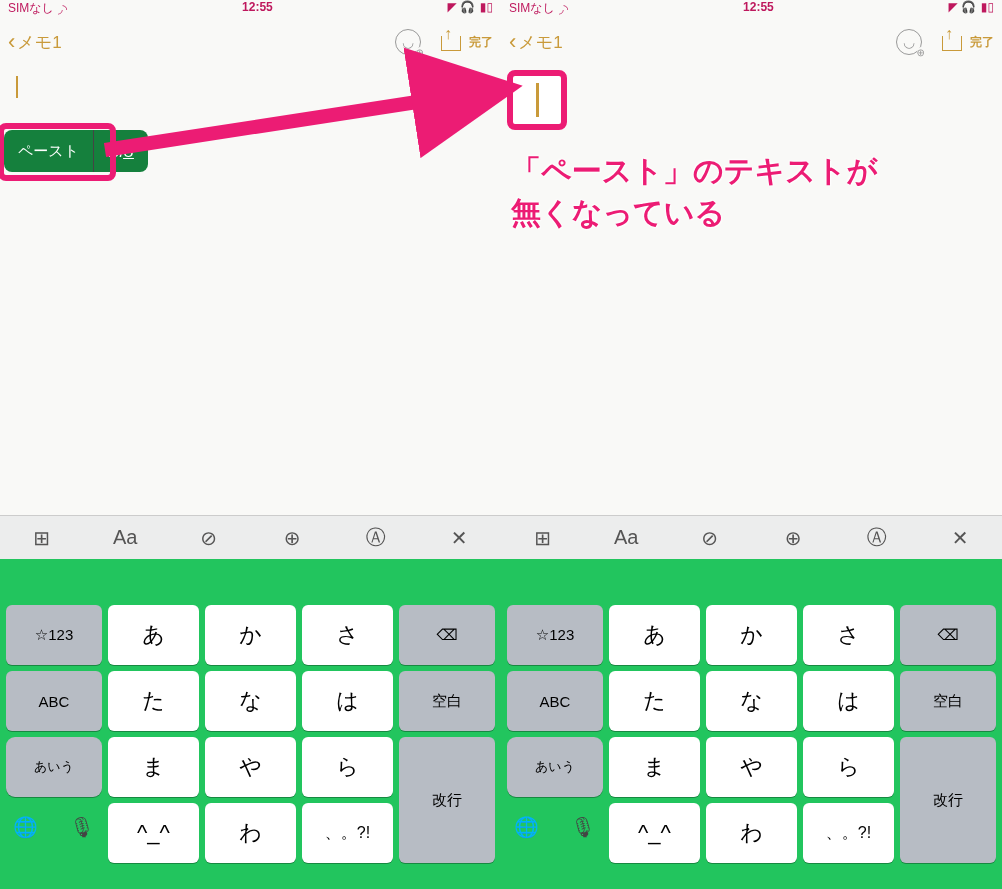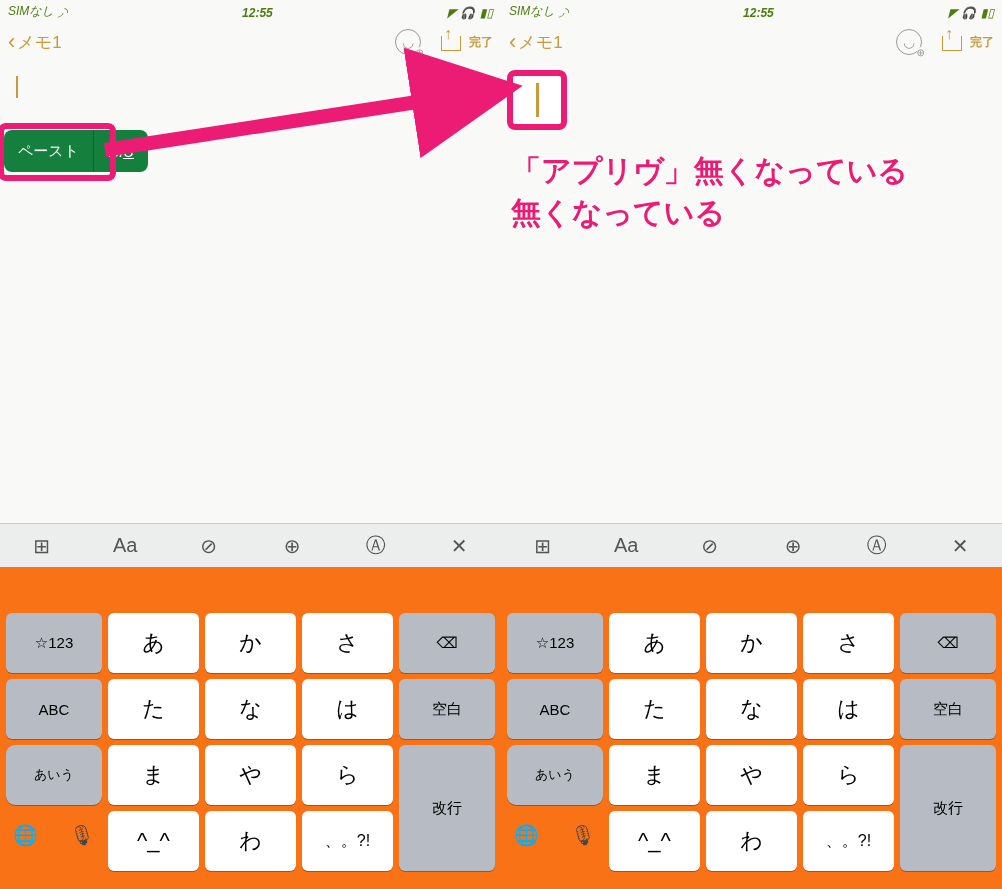--- a/index.html
+++ b/index.html
@@ -1,18 +1,18 @@
 <!DOCTYPE html>
 <html><head>
 <meta charset="utf-8">
 <style>
 * { margin: 0; padding: 0; box-sizing: border-box; font-family: -apple-system, "Hiragino Sans", sans-serif; }
 body { width: 1002px; height: 889px; display: flex; background: #fff; position: relative; }
 .phone { width: 501px; height: 889px; display: flex; flex-direction: column; background: #f9f9f7; position: relative; }
-.status-bar { height: 20px; display: flex; align-items: flex-end; padding: 0 8px; font-size: 12px; color: #4d7c0f; font-style: italic; }
+.status-bar { height: 20px; display: flex; align-items: flex-start; padding: 0 8px; font-size: 12px; color: #be185d; }
 .status-left { flex: 0 0 auto; display: flex; align-items: center; gap: 4px; }
 .status-center { flex: 1; text-align: center; font-weight: 600; }
 .status-right { flex: 0 0 auto; display: flex; align-items: center; gap: 4px; }
 .nav-bar { height: 44px; display: flex; align-items: center; padding: 0 8px; }
 .nav-back { display: flex; align-items: center; color: #c99a3a; font-size: 17px; cursor: pointer; }
 .nav-back .chev { font-size: 22px; line-height: 1; margin-right: 2px; }
 .nav-spacer { flex: 1; }
 .nav-icon { color: #c99a3a; font-size: 20px; margin: 0 10px; cursor: pointer; }
 .avatar-circle { width: 26px; height: 26px; border-radius: 50%; border: 1.5px solid #999; display: flex; align-items: center; justify-content: center; color: #999; font-size: 14px; position: relative; }
 .avatar-circle::after { content: "⊕"; position: absolute; right: -4px; bottom: -4px; font-size: 10px; background: #f9f9f7; border-radius: 50%; }
@@ -26,21 +26,21 @@
 .context-menu .item.biu .i { font-style: italic; }
 .context-menu .item.biu .u { text-decoration: underline; }
 .highlight-box { position: absolute; border: 6px solid #ec1c74; border-radius: 8px; }
 .hl-paste { top: 123px; left: -2px; width: 118px; height: 58px; pointer-events: none; }
 .hl-cursor { top: 70px; left: 507px; width: 60px; height: 60px; pointer-events: none; background: #fff; display: flex; align-items: center; justify-content: center; }
 .hl-cursor .cursor2 { width: 3px; height: 34px; background: #c99a3a; }
 .arrow-svg { position: absolute; top: 40px; left: 95px; pointer-events: none; }
 .annotation { position: absolute; top: 150px; left: 511px; color: #ec1c74; font-size: 30px; font-weight: 700; line-height: 1.4; text-shadow: 0 0 3px #fff, 0 0 3px #fff, 1px 1px 2px #fff, -1px -1px 2px #fff; pointer-events: none; }
 .toolbar { height: 44px; background: #eceded; display: flex; align-items: center; justify-content: space-around; border-top: 0.5px solid #ccc; }
 .toolbar .tbtn { color: #555; font-size: 20px; cursor: pointer; width: 38px; text-align: center; }
-.keyboard { background: #f97316; padding-bottom: 12px; }
+.keyboard { background: #22c55e; padding-bottom: 20px; }
 .kb-suggest { height: 40px; }
 .kb-rows { display: grid; grid-template-columns: 96px 1fr 1fr 1fr 96px; grid-template-rows: repeat(4, 60px); gap: 6px; padding: 6px; }
 .key { background: #fff; border-radius: 6px; box-shadow: 0 1px 0 rgba(0,0,0,0.3); display: flex; align-items: center; justify-content: center; font-size: 22px; color: #000; cursor: pointer; }
 .key.fn { background: #b7bcc4; font-size: 15px; }
 .key.fn.small { font-size: 13px; border-radius: 9px; }
 .key.tall { grid-row: span 2; }
 .kb-bottom { display: flex; height: 48px; gap: 16px; padding: 0 16px 6px; align-items: center; }
 .kb-bottom .bk { font-size: 20px; color: #444; cursor: pointer; }
 .share-icon { width: 18px; height: 22px; display: inline-block; position: relative; }
 .share-icon::before { content: ""; position: absolute; bottom: 0; left: 0; width: 18px; height: 14px; border: 1.5px solid #c99a3a; border-top: none; }
@@ -192,15 +192,15 @@
   </div>
 <svg class="arrow-svg" width="430" height="130">
   <defs>
       <marker id="ah" markerWidth="8" markerHeight="8" refX="6" refY="4" orient="auto">
         <path d="M0,0 L8,4 L0,8 Z" fill="#ec1c74"></path>
       </marker>
     </defs>
   <line x1="10" y1="110" x2="400" y2="50" stroke="#ec1c74" stroke-width="14" marker-end="url(#ah)"></line>
 </svg>
 <div class="annotation">
-  <div>「アプリヴ」無くなっている</div>
+  <div>「ペースト」のテキストが</div>
   <div>無くなっている</div>
 </div>
 
 </body></html>

